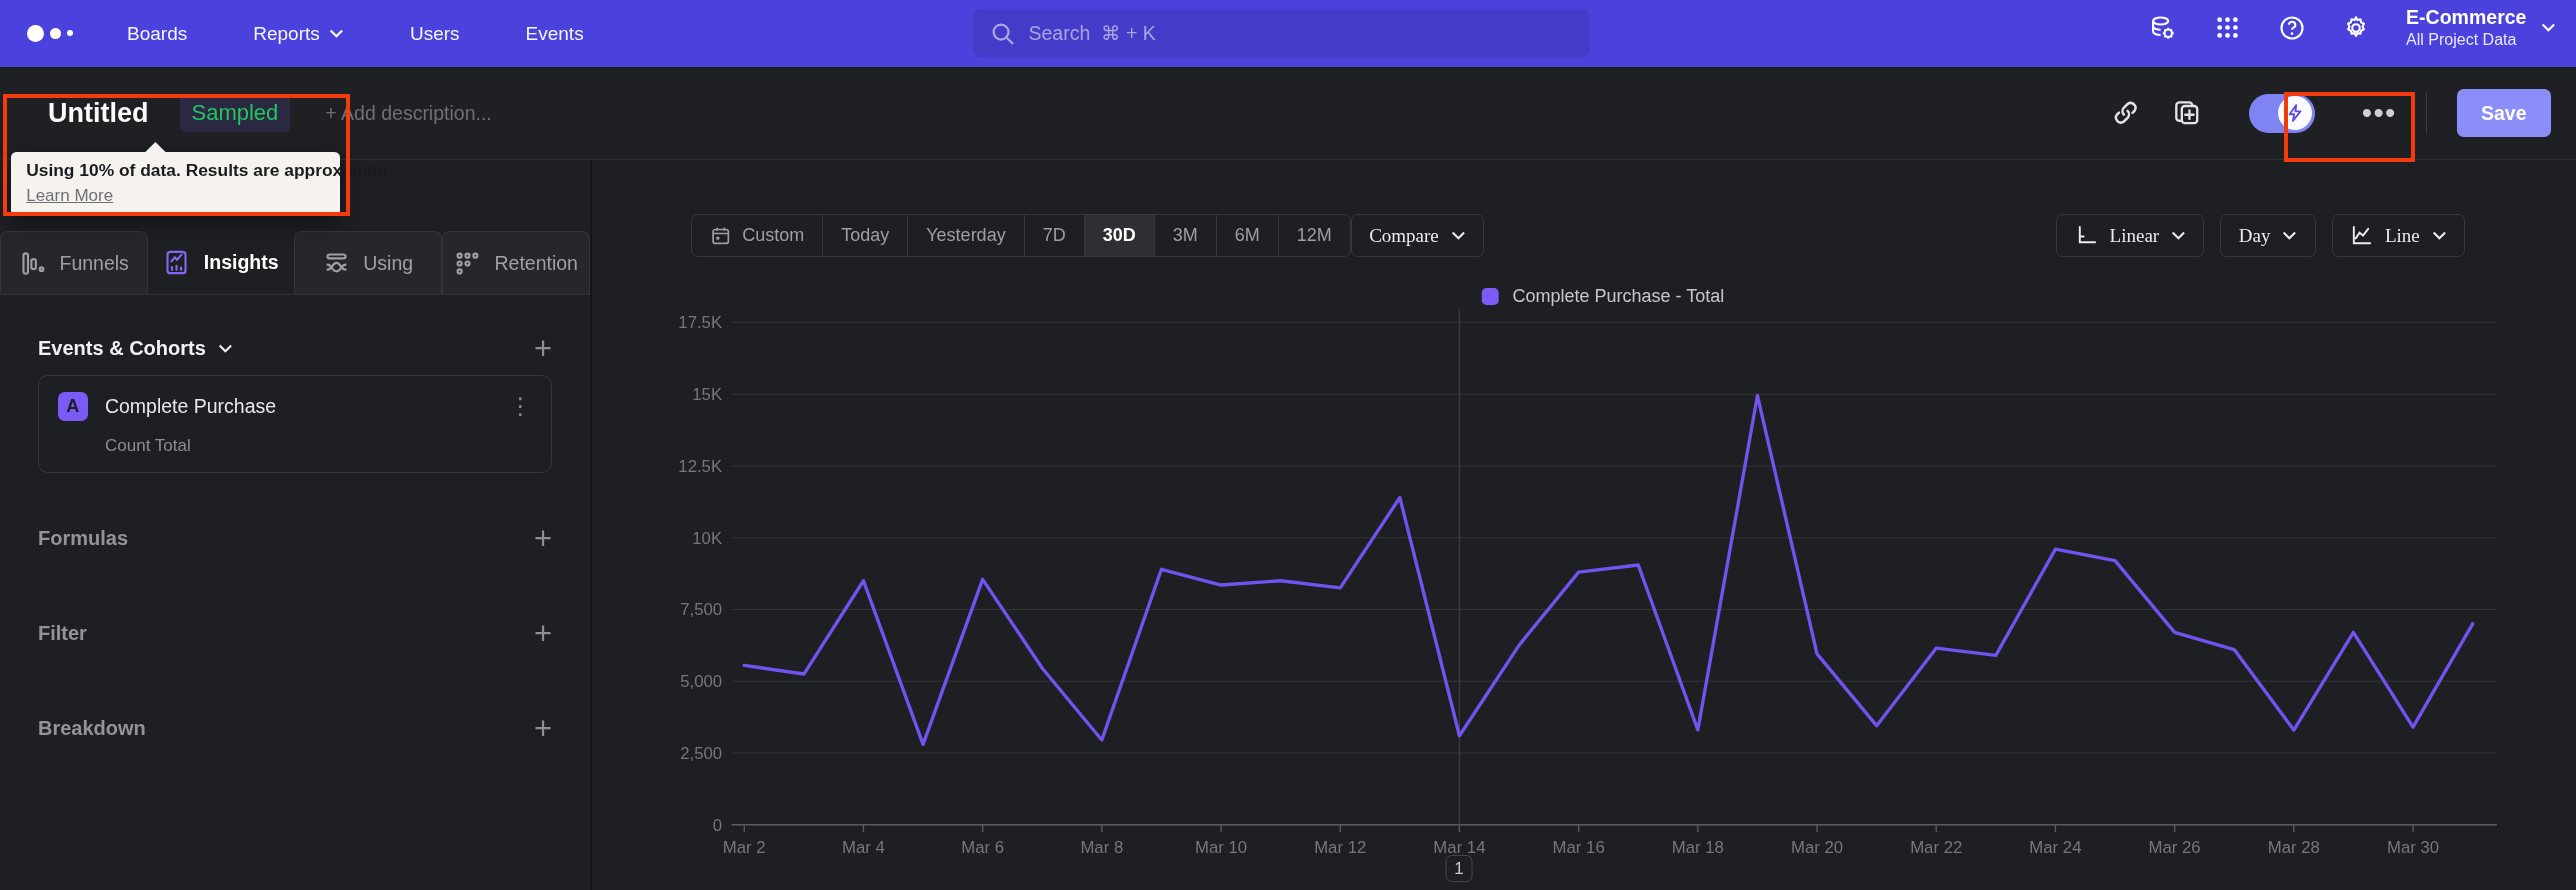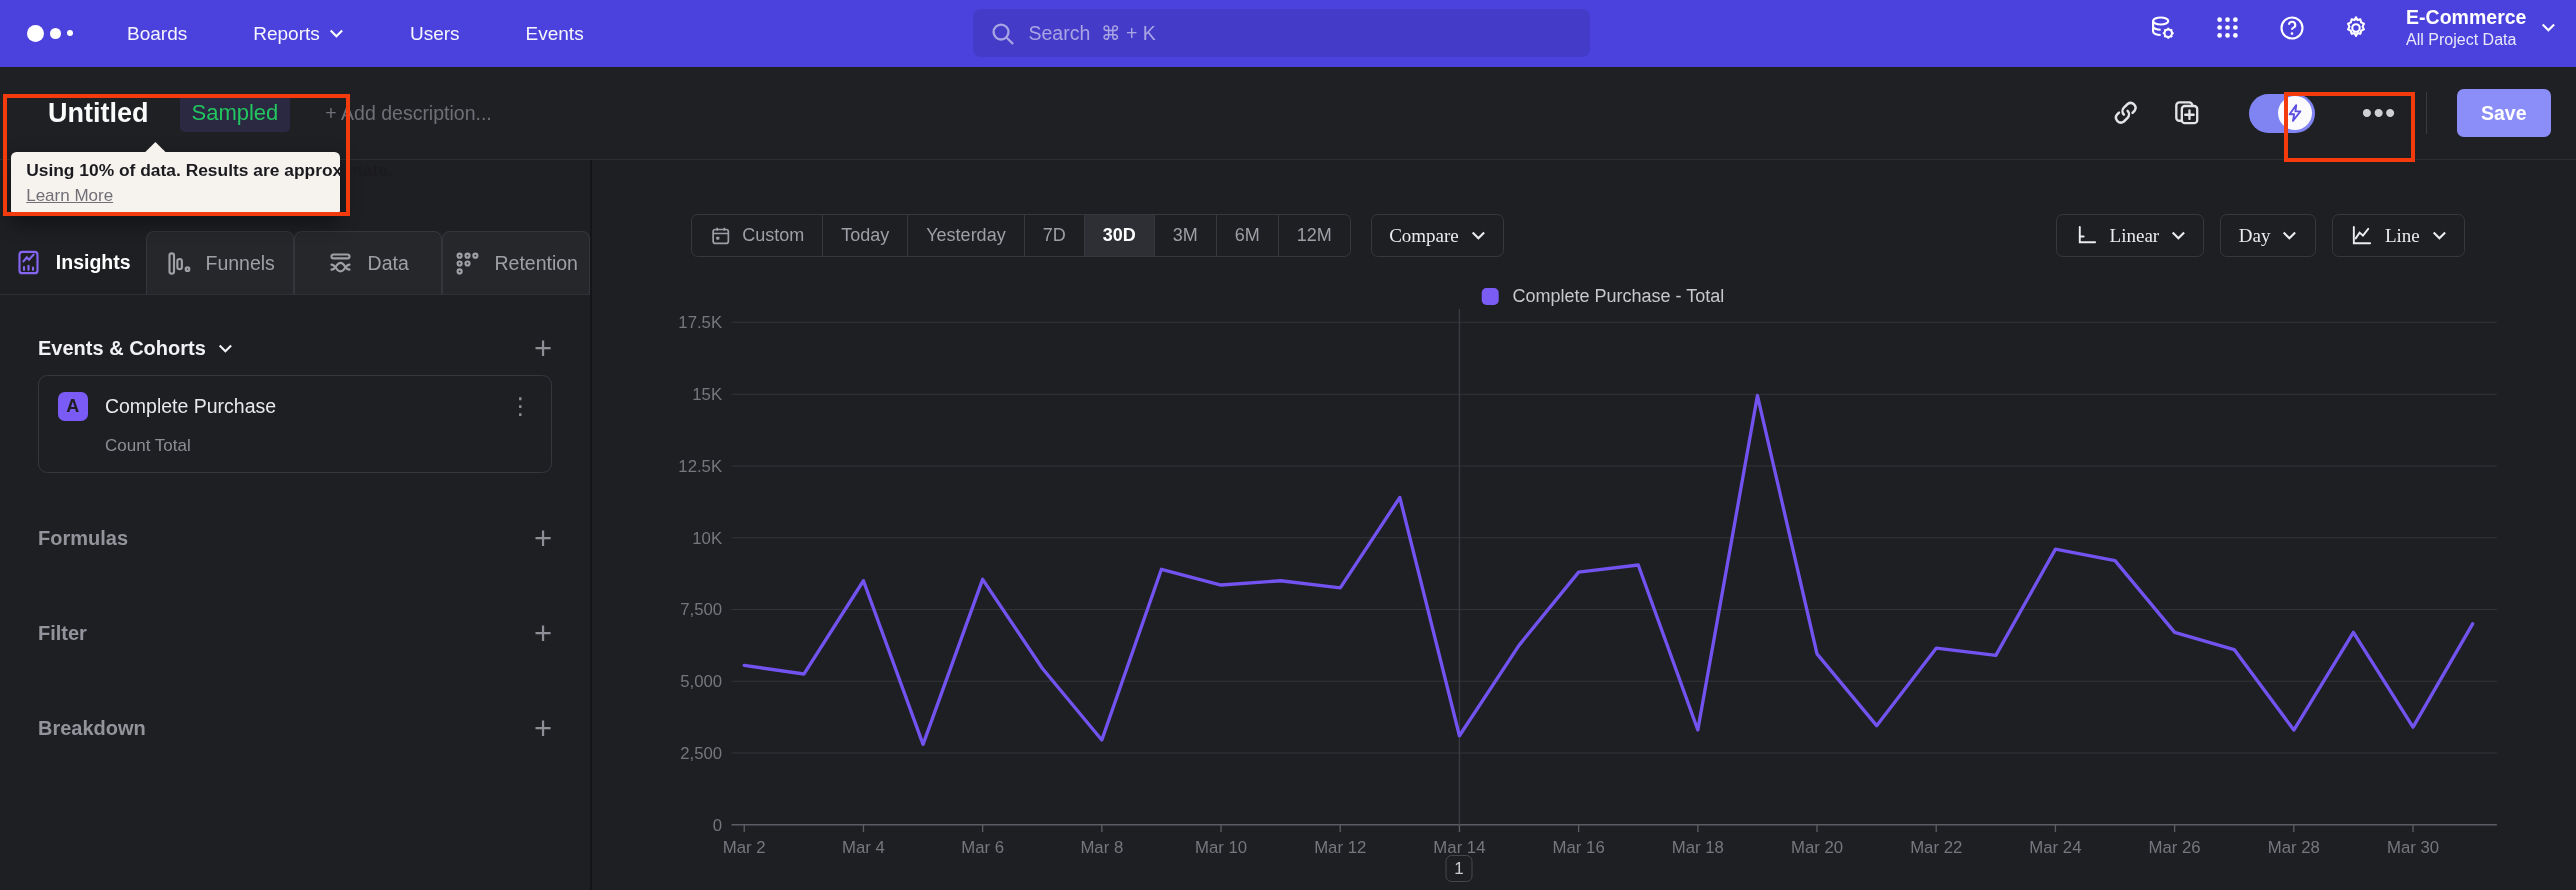--- a/index.html
+++ b/index.html
@@ -56,21 +56,21 @@
   .ev-row1 { display:flex; align-items:center; }
   .ev-letter { width:29.5px; height:29.5px; border-radius:6.7px; background:#7A5BF5; color:#1E1F23; font-weight:700; font-size:18px; display:flex; align-items:center; justify-content:center; }
   .ev-name { margin-left:17.4px; font-size:19.5px; color:#E9E9EC; flex:1; cursor:pointer; }
   .kebab { color:#8D8E95; font-size:23px; cursor:pointer; line-height:14.8px; }
   .ev-metric { margin-left:47px; margin-top:14.8px; font-size:17px; color:#8D8E95; cursor:pointer; }
   .side-section { display:flex; align-items:center; justify-content:space-between; }
   .side-section .lbl { font-size:20px; font-weight:600; color:#93949B; }
 
   .main { flex:1; position:relative; background:#1E1F23; }
   .controls { position:absolute; left:99px; right:111px; top:54px; display:flex; justify-content:space-between; align-items:center; }
-  .ctrl-left { display:flex; align-items:center; gap:20px; }
+  .ctrl-left { display:flex; align-items:center; }
   .segmented { display:flex; border:0.7px solid #37383D; border-radius:6.7px; overflow:hidden; height:43px; }
   .seg { display:flex; align-items:center; gap:10.7px; padding:0 18px; font-size:18px; color:#9E9FA6; border-left:0.7px solid #37383D; cursor:pointer; white-space:nowrap; }
   .seg:first-child { border-left:none; }
   .seg.active { background:#2E2F35; color:#FFFFFF; font-weight:700; }
   .dd-btn { display:flex; align-items:center; gap:12px; border:0.7px solid #37383D; border-radius:6.7px; height:43px; padding:0 17.4px; font-size:19px; color:#ECECEF; cursor:pointer; background:transparent; font-family:Liberation Serif, serif; }
   .ctrl-right { display:flex; align-items:center; gap:16px; }
 
   .legend { position:absolute; top:126px; left:1011px; transform:translateX(-50%); display:flex; align-items:center; gap:13.4px; }
   .legend .swatch { width:17.4px; height:17.4px; border-radius:4.7px; }
   .legend .lbl { font-size:18px; color:#C7C8CC; }
@@ -208,47 +208,47 @@
     <div class="dots-h">•••</div>
     <div class="vdiv"></div>
     <button class="save-btn">Save</button>
   </div>
 </div>
 
 <div class="content">
 
   <div class="sidebar">
     <div class="tabstrip">
+        <div class="tab">
+          <svg class="tabicon" viewBox="0 0 24 24" fill="none" stroke="#9FA0A6" stroke-width="1.9">
+            <rect x="4" y="3" width="4" height="18" rx="2"></rect>
+            <rect x="11" y="8" width="4" height="9" rx="2"></rect>
+            <circle cx="20" cy="17" r="1.6"></circle>
+          </svg>
+          <span>Funnels</span>
+        </div>
         <div class="tab active">
           <svg class="tabicon" viewBox="0 0 24 24" fill="none" stroke="#8566F3" stroke-width="1.9">
             <rect x="4" y="2.5" width="16" height="19" rx="2.5"></rect>
             <path d="M7.5 11 l3-3.5 2 2 4-4.5" stroke-linecap="round"></path>
             <g stroke-linecap="round">
               <line x1="8" y1="16" x2="8" y2="18.5"></line>
               <line x1="12" y1="15" x2="12" y2="18.5"></line>
               <line x1="16" y1="16.5" x2="16" y2="18.5"></line>
             </g>
           </svg>
           <span>Insights</span>
         </div>
         <div class="tab">
           <svg class="tabicon" viewBox="0 0 24 24" fill="none" stroke="#9FA0A6" stroke-width="1.9">
-            <rect x="4" y="3" width="4" height="18" rx="2"></rect>
-            <rect x="11" y="8" width="4" height="9" rx="2"></rect>
-            <circle cx="20" cy="17" r="1.6"></circle>
-          </svg>
-          <span>Funnels</span>
-        </div>
-        <div class="tab">
-          <svg class="tabicon" viewBox="0 0 24 24" fill="none" stroke="#9FA0A6" stroke-width="1.9">
             <rect x="4" y="4" width="16" height="3.5" rx="1.75"></rect>
             <path d="M4 13 c4 0 4 6 8 6 s4-6 8-6" stroke-linecap="round"></path>
             <path d="M4 17.5 c4 0 4-6 8-6 s4 6 8 6" stroke-linecap="round"></path>
           </svg>
-          <span>Data</span>
+          <span>Using</span>
         </div>
         <div class="tab">
           <svg class="tabicon" viewBox="0 0 24 24" fill="none" stroke="#9FA0A6" stroke-width="1.9">
             <circle cx="5" cy="5" r="1.8"></circle>
             <circle cx="12" cy="5" r="1.8"></circle>
             <circle cx="19" cy="5" r="1.8"></circle>
             <circle cx="5" cy="12" r="1.8"></circle>
             <circle cx="12" cy="12" r="1.8"></circle>
             <circle cx="5" cy="19" r="1.8"></circle>
           </svg>

